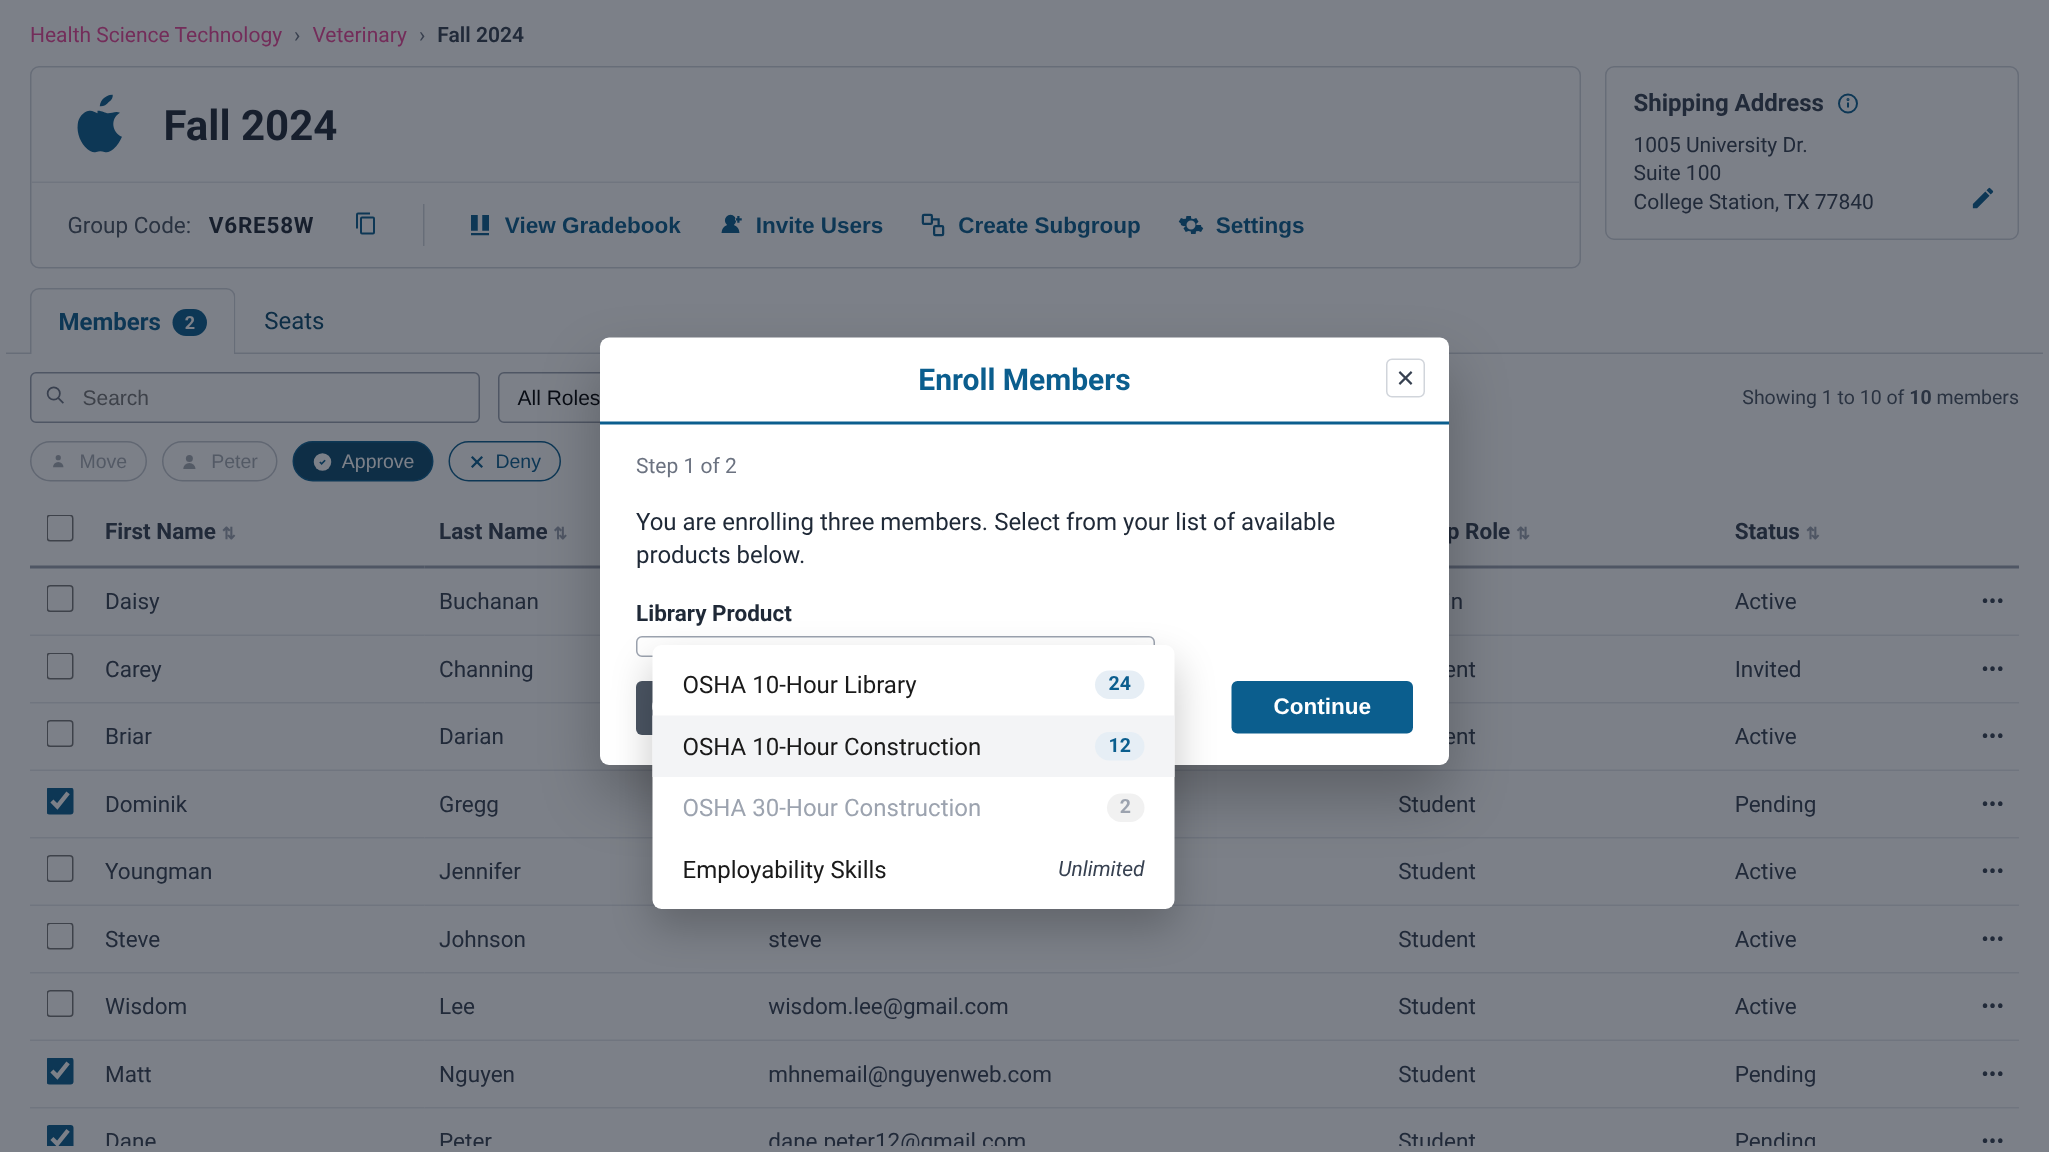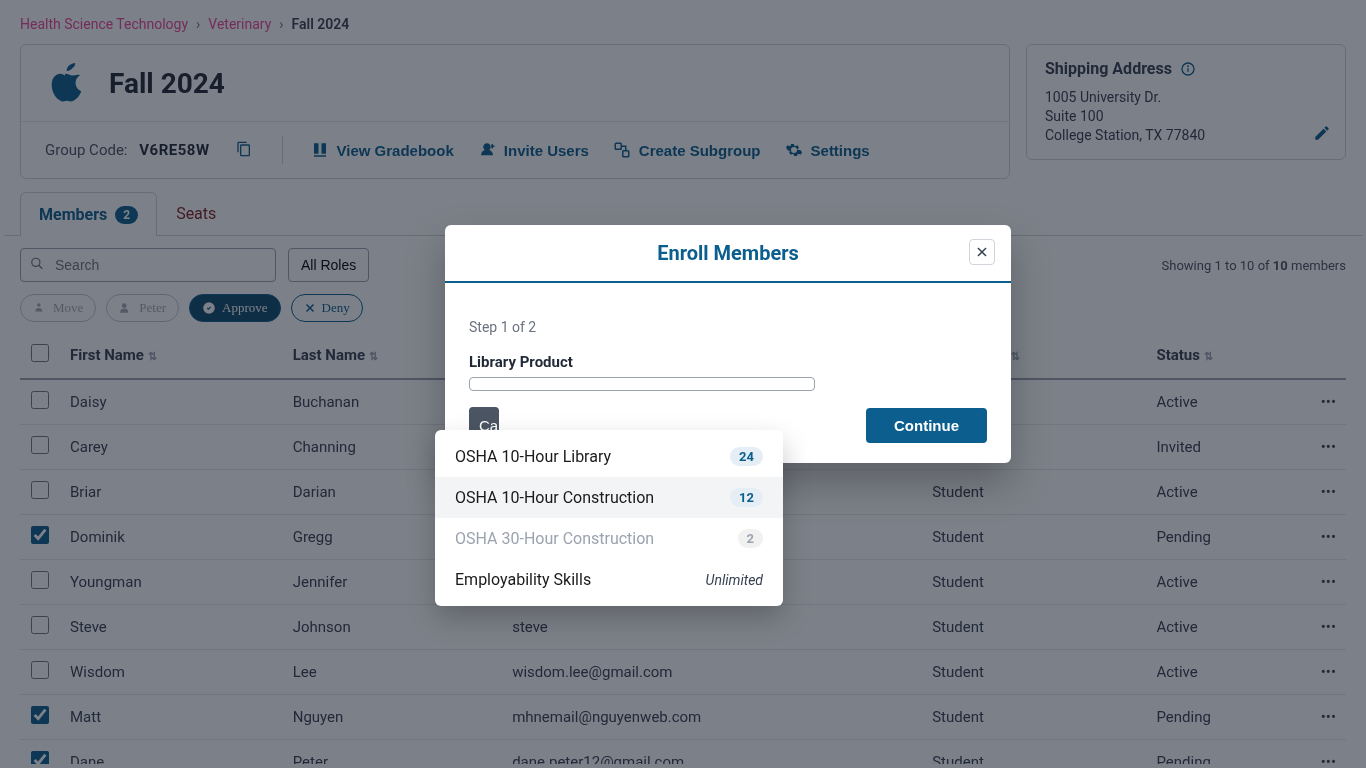--- a/index.html
+++ b/index.html
@@ -8,21 +8,21 @@
 
   
   .breadcrumb { display: flex; align-items: center; gap: 8px; padding: 12px 16px; font-size: 14px; }
   .breadcrumb a { color: #ec4899; text-decoration: none; }
   .breadcrumb .sep { color: #6b7280; }
   .breadcrumb .current { color: #374151; font-weight: 600; }
 
   
   .main-wrap { display: flex; gap: 16px; padding: 0 16px; }
   .left-col { flex: 1; }
-  .right-col { width: 320px; }
+  .right-col { width: 276px; }
   .group-header { border: 1px solid #d1d5db; border-radius: 6px; background: #fff; }
   .group-title-row { display: flex; align-items: center; gap: 24px; padding: 18px 24px; }
   .apple-icon { width: 40px; height: 40px; color: #0b5e8e; }
   .group-title { font-size: 28px; font-weight: 700; color: #1f2937; }
   .toolbar-row { display: flex; align-items: center; gap: 24px; padding: 14px 24px; border-top: 1px solid #e5e7eb; font-size: 15px; }
   .group-code-label { color: #4b5563; }
   .group-code-value { font-weight: 700; color: #1f2937; letter-spacing: 0.5px; margin-left: 8px; }
   .copy-icon-btn { background: none; border: none; cursor: pointer; color: #0b5e8e; padding: 2px; }
   .divider { width: 1px; height: 28px; background: #d1d5db; margin: 0 4px; }
   .toolbar-link { display: inline-flex; align-items: center; gap: 8px; color: #0b5e8e; font-weight: 600; cursor: pointer; background: none; border: none; font-size: 15px; }
@@ -30,56 +30,56 @@
 
   
   .ship-card { border: 1px solid #d1d5db; border-radius: 6px; background: #fff; padding: 14px 18px; font-size: 14px; position: relative; }
   .ship-title { font-weight: 700; font-size: 16px; color: #374151; display: inline-flex; align-items: center; gap: 8px; }
   .ship-title .info { width: 16px; height: 16px; color: #0b5e8e; }
   .ship-body { margin-top: 10px; color: #374151; line-height: 1.35; }
   .ship-edit { position: absolute; right: 14px; bottom: 14px; color: #0b5e8e; cursor: pointer; }
 
   
   .tabs { display: flex; margin-top: 12px; border-bottom: 1px solid #d1d5db; padding-left: 16px; }
-  .tab { padding: 12px 18px; font-size: 16px; color: #7f1d1d; cursor: pointer; display: inline-flex; align-items: center; gap: 8px; border: 1px solid transparent; border-bottom: none; }
+  .tab { padding: 12px 18px; font-size: 16px; color: #0c4a6e; cursor: pointer; display: inline-flex; align-items: center; gap: 8px; border: 1px solid transparent; border-bottom: none; }
   .tab.active { font-weight: 700; border-color: #d1d5db; border-radius: 6px 6px 0 0; background: #fff; position: relative; top: 1px; color: #0b5e8e; }
   .tab-badge { background: #0b5e8e; color: #fff; border-radius: 999px; padding: 2px 8px; font-size: 12px; font-weight: 700; }
 
   
   .table-section { padding: 12px 16px 0 16px; }
   .controls-row { display: flex; align-items: center; gap: 12px; }
-  .search-box { position: relative; width: 256px; }
+  .search-box { position: relative; width: 300px; }
   .search-box input { width: 100%; padding: 8px 12px 8px 34px; border: 1px solid #9ca3af; border-radius: 4px; font-size: 14px; }
   .search-box .sicon { position: absolute; left: 10px; top: 50%; transform: translateY(-50%); color: #6b7280; }
   .role-select { border: 1px solid #9ca3af; border-radius: 4px; padding: 8px 12px; font-size: 14px; background: #fff; cursor: pointer; }
   .showing { margin-left: auto; font-size: 13px; color: #4b5563; }
   .showing b { font-weight: 700; }
 
   .actions-row { display: flex; align-items: center; gap: 10px; margin-top: 12px; }
-  .act-btn { display: inline-flex; align-items: center; gap: 6px; padding: 5px 12px; border-radius: 999px; font-size: 13px; border: 1px solid #9ca3af; background: #fff; cursor: pointer; color: #6b7280; font-family: Liberation Serif, serif; }
+  .act-btn { display: inline-flex; align-items: center; gap: 6px; padding: 5px 12px; border-radius: 999px; font-size: 13px; border: 1px solid #9ca3af; background: #fff; cursor: pointer; color: #6b7280; }
   .act-btn.disabled { opacity: 0.6; cursor: default; }
   .act-btn.primary { background: #0c4a6e; border-color: #0b5e8e; color: #fff; }
   .act-btn.outline-primary { border-color: #0b5e8e; color: #0b5e8e; background: #fff; }
 
   
   table.members { width: 100%; border-collapse: collapse; margin-top: 10px; font-size: 15px; }
   table.members thead th { text-align: left; font-weight: 700; color: #374151; padding: 12px 10px; border-bottom: 2px solid #9ca3af; }
   table.members thead th .sort { color: #9ca3af; font-size: 11px; margin-left: 4px; }
   table.members tbody td { padding: 11px 10px; border-bottom: 1px solid #e5e7eb; color: #374151; }
   table.members .chk { width: 40px; text-align: center; }
   input[type=checkbox] { width: 18px; height: 18px; accent-color: #0b5e8e; }
   .row-more { text-align: right; color: #0b5e8e; cursor: pointer; width: 40px; }
 
   
   .scrim { position: absolute; inset: 0; background: rgba(17, 24, 39, 0.55); }
-  .modal { position: absolute; left: 50%; top: 225px; transform: translateX(-50%); width: 566px; background: #fff; border-radius: 6px; box-shadow: 0 20px 40px rgba(0,0,0,0.25); overflow: visible; margin-left: 45px; }
+  .modal { position: absolute; left: 50%; top: 225px; transform: translateX(-50%); width: 566px; background: #fff; border-radius: 6px; box-shadow: 0 20px 40px rgba(0,0,0,0.25); overflow: visible; }
   .modal-header { padding: 16px 24px; border-bottom: 2px solid #0b5e8e; position: relative; text-align: center; }
   .modal-title { font-size: 20px; font-weight: 700; color: #0b5e8e; }
   .modal-close { position: absolute; right: 16px; top: 14px; width: 26px; height: 26px; display: flex; align-items: center; justify-content: center; border: 1px solid #d1d5db; border-radius: 4px; cursor: pointer; color: #374151; background: #fff; }
-  .modal-body { padding: 36px 24px 0 24px; }
+  .modal-body { padding: 20px 24px 0 24px; }
   .step-label { color: #6b7280; font-size: 14px; }
   .prompt { margin-top: 18px; font-size: 16px; color: #1f2937; line-height: 1.4; }
   .select-label { margin-top: 18px; font-weight: 700; font-size: 15px; color: #1f2937; }
   .combo { margin-top: 6px; border: 1px solid #9ca3af; border-radius: 4px; height: 14px; width: 346px; }
   .modal-footer { display: flex; justify-content: space-between; align-items: center; padding: 16px 24px 20px 24px; }
   .btn-cancel { background: #4b5563; color: #fff; border: none; border-radius: 4px; padding: 8px 10px; font-size: 15px; cursor: pointer; width: 30px; overflow: hidden; height: 36px; }
   .btn-continue { background: #0b5e8e; color: #fff; border: none; border-radius: 4px; padding: 9px 28px; font-size: 15px; font-weight: 600; cursor: pointer; }
 
   
   .dropdown { position: absolute; left: 435px; top: 430px; width: 348px; background: #fff; border-radius: 6px; box-shadow: 0 12px 28px rgba(0,0,0,0.22); padding: 6px 0; z-index: 20; }
@@ -353,20 +353,21 @@
       <div class="modal-title">Enroll Members</div>
       <button class="modal-close">
         <svg width="14" height="14" viewBox="0 0 24 24" stroke="currentColor" stroke-width="2.5">
             <line x1="5" y1="5" x2="19" y2="19"></line>
             <line x1="19" y1="5" x2="5" y2="19"></line>
           </svg>
       </button>
     </div>
     <div class="modal-body">
       <div class="step-label">Step 1 of 2</div>
+      <div class="prompt">You are enrolling three members. Select from your list of available products below.</div>
       <div class="select-label">Library Product</div>
       <div class="combo"></div>
     </div>
     <div class="modal-footer">
       <button class="btn-cancel">Cancel</button>
       <button class="btn-continue">Continue</button>
     </div>
   </div>
 
   <div class="dropdown" id="dd">

